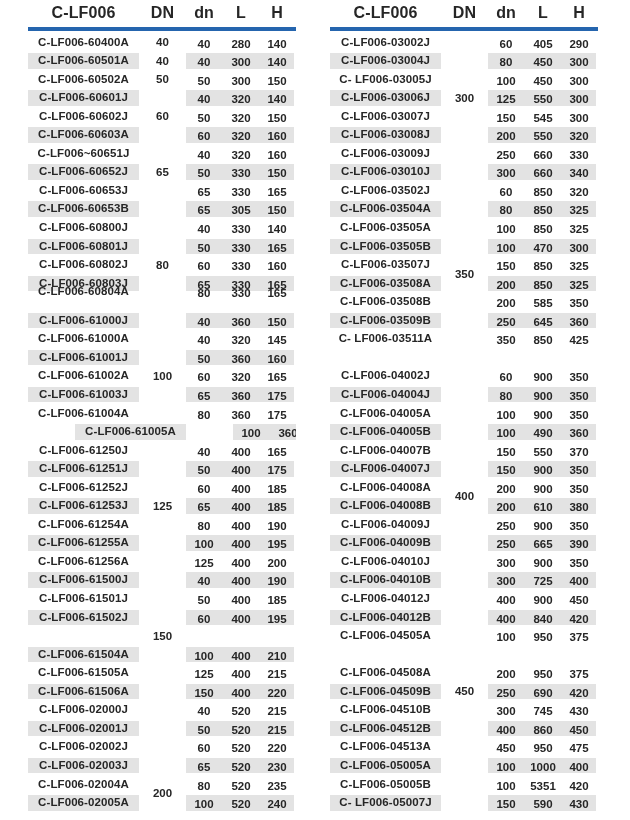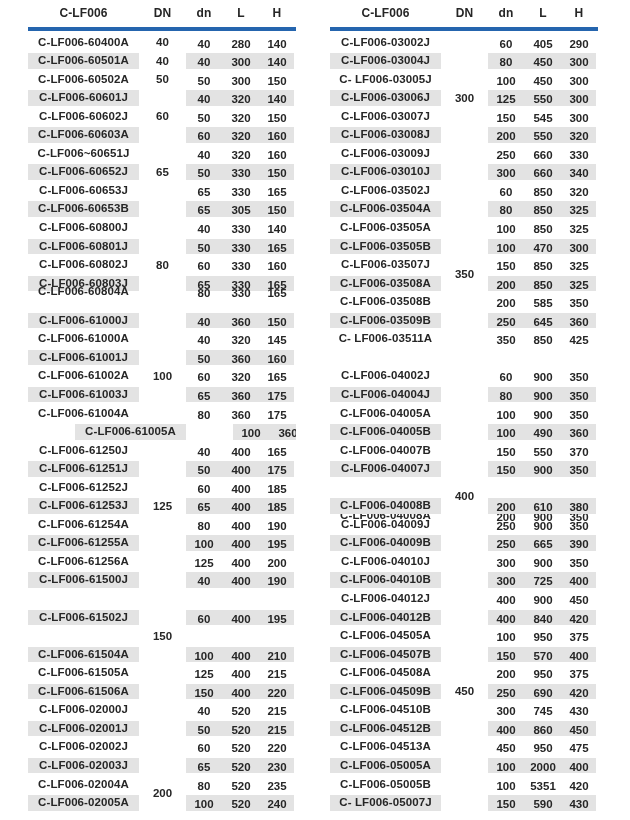--- a/index.html
+++ b/index.html
@@ -6,21 +6,21 @@
     --rule:#2565ae; --stripe:#e3e3e3; --ink:#262626; --bg:#ffffff;
     --rowh:18.55px;
   }
   *{margin:0;padding:0;box-sizing:border-box;}
   html,body{width:630px;height:820px;overflow:hidden;background:var(--bg);}
   body{font-family:"Liberation Sans", sans-serif;font-weight:700;color:var(--ink);position:relative;}
   .spec-table{position:absolute;top:0;width:268px;height:820px;}
   .spec-table.left{left:28px;}
   .spec-table.right{left:330px;}
   .thead{position:absolute;top:0;left:0;width:268px;height:26px;}
-  .thead .h{position:absolute;top:4px;height:18px;line-height:18px;text-align:center;font-size:12px;letter-spacing:0.1px;}
+  .thead .h{position:absolute;top:4px;height:18px;line-height:18px;text-align:center;font-size:16px;letter-spacing:0.1px;}
   .h-code{left:0;width:111px;}
   .h-dng{left:111px;width:47px;}
   .h-dn{left:158px;width:36px;}
   .h-l{left:194px;width:38px;}
   .h-h{left:232px;width:34px;}
   .rule{position:absolute;top:27px;left:0;width:268px;height:4px;background:var(--rule);}
   .tbody{position:absolute;top:33px;left:0;width:268px;height:787px;overflow:hidden;}
   .row{position:absolute;left:0;width:268px;height:var(--rowh);}
   .cell{position:absolute;top:1.5px;height:15.5px;line-height:15.5px;font-size:11.5px;text-align:center;white-space:pre;}
   .c-code{left:0;width:111px;letter-spacing:0.1px;}
@@ -158,20 +158,24 @@
         <span class="nums"><span class="n-dn">100</span><span class="n-l">400</span><span class="n-h">195</span></span>
       </div>
       <div class="row" style="top: 519.4px;">
         <span class="cell c-code">C-LF006-61256A</span>
         <span class="nums"><span class="n-dn">125</span><span class="n-l">400</span><span class="n-h">200</span></span>
       </div>
       <div class="row striped" style="top: 537.95px;">
         <span class="cell c-code">C-LF006-61500J</span>
         <span class="nums"><span class="n-dn">40</span><span class="n-l">400</span><span class="n-h">190</span></span>
       </div>
+      <div class="row" style="top: 556.5px;">
+        <span class="cell c-code">C-LF006-61501J</span>
+        <span class="nums"><span class="n-dn">50</span><span class="n-l">400</span><span class="n-h">185</span></span>
+      </div>
       <div class="row striped" style="top: 575.05px;">
         <span class="cell c-code">C-LF006-61502J</span>
         <span class="nums"><span class="n-dn">60</span><span class="n-l">400</span><span class="n-h">195</span></span>
       </div>
       <div class="row striped" style="top: 612.15px;">
         <span class="cell c-code">C-LF006-61504A</span>
         <span class="nums"><span class="n-dn">100</span><span class="n-l">400</span><span class="n-h">210</span></span>
       </div>
       <div class="row" style="top: 630.7px;">
         <span class="cell c-code">C-LF006-61505A</span>
@@ -317,21 +321,21 @@
         <span class="nums"><span class="n-dn">100</span><span class="n-l">490</span><span class="n-h">360</span></span>
       </div>
       <div class="row" style="top: 408.1px;">
         <span class="cell c-code">C-LF006-04007B</span>
         <span class="nums"><span class="n-dn">150</span><span class="n-l">550</span><span class="n-h">370</span></span>
       </div>
       <div class="row striped" style="top: 426.65px;">
         <span class="cell c-code">C-LF006-04007J</span>
         <span class="nums"><span class="n-dn">150</span><span class="n-l">900</span><span class="n-h">350</span></span>
       </div>
-      <div class="row" style="top: 445.2px; margin-top: 28px;">
+      <div class="row" style="top: 445.2px;">
         <span class="cell c-code">C-LF006-04008A</span>
         <span class="nums"><span class="n-dn">200</span><span class="n-l">900</span><span class="n-h">350</span></span>
       </div>
       <div class="row striped" style="top: 463.75px;">
         <span class="cell c-code">C-LF006-04008B</span>
         <span class="nums"><span class="n-dn">200</span><span class="n-l">610</span><span class="n-h">380</span></span>
       </div>
       <div class="row" style="top: 482.3px; text-decoration: underline;">
         <span class="cell c-code">C-LF006-04009J</span>
         <span class="nums"><span class="n-dn">250</span><span class="n-l">900</span><span class="n-h">350</span></span>
@@ -353,24 +357,20 @@
         <span class="nums"><span class="n-dn">400</span><span class="n-l">900</span><span class="n-h">450</span></span>
       </div>
       <div class="row striped" style="top: 575.05px;">
         <span class="cell c-code">C-LF006-04012B</span>
         <span class="nums"><span class="n-dn">400</span><span class="n-l">840</span><span class="n-h">420</span></span>
       </div>
       <div class="row" style="top: 593.6px;">
         <span class="cell c-code">C-LF006-04505A</span>
         <span class="nums"><span class="n-dn">100</span><span class="n-l">950</span><span class="n-h">375</span></span>
       </div>
-      <div class="row striped" style="top: 612.15px;">
-        <span class="cell c-code">C-LF006-04507B</span>
-        <span class="nums"><span class="n-dn">150</span><span class="n-l">570</span><span class="n-h">400</span></span>
-      </div>
       <div class="row" style="top: 630.7px;">
         <span class="cell c-code">C-LF006-04508A</span>
         <span class="nums"><span class="n-dn">200</span><span class="n-l">950</span><span class="n-h">375</span></span>
       </div>
       <div class="row striped" style="top: 649.25px;">
         <span class="cell c-code">C-LF006-04509B</span>
         <span class="nums"><span class="n-dn">250</span><span class="n-l">690</span><span class="n-h">420</span></span>
       </div>
       <div class="row" style="top: 667.8px;">
         <span class="cell c-code">C-LF006-04510B</span>
@@ -379,21 +379,21 @@
       <div class="row striped" style="top: 686.35px;">
         <span class="cell c-code">C-LF006-04512B</span>
         <span class="nums"><span class="n-dn">400</span><span class="n-l">860</span><span class="n-h">450</span></span>
       </div>
       <div class="row" style="top: 704.9px;">
         <span class="cell c-code">C-LF006-04513A</span>
         <span class="nums"><span class="n-dn">450</span><span class="n-l">950</span><span class="n-h">475</span></span>
       </div>
       <div class="row striped" style="top: 723.45px;">
         <span class="cell c-code">C-LF006-05005A</span>
-        <span class="nums"><span class="n-dn">100</span><span class="n-l">2000</span><span class="n-h">400</span></span>
+        <span class="nums"><span class="n-dn">100</span><span class="n-l">1000</span><span class="n-h">400</span></span>
       </div>
       <div class="row" style="top: 742px;">
         <span class="cell c-code">C-LF006-05005B</span>
         <span class="nums"><span class="n-dn">100</span><span class="n-l">5351</span><span class="n-h">420</span></span>
       </div>
       <div class="row striped" style="top: 760.55px;">
         <span class="cell c-code">C- LF006-05007J</span>
         <span class="nums"><span class="n-dn">150</span><span class="n-l">590</span><span class="n-h">430</span></span>
       </div>
       <div class="row" style="top: 779.1px;">

